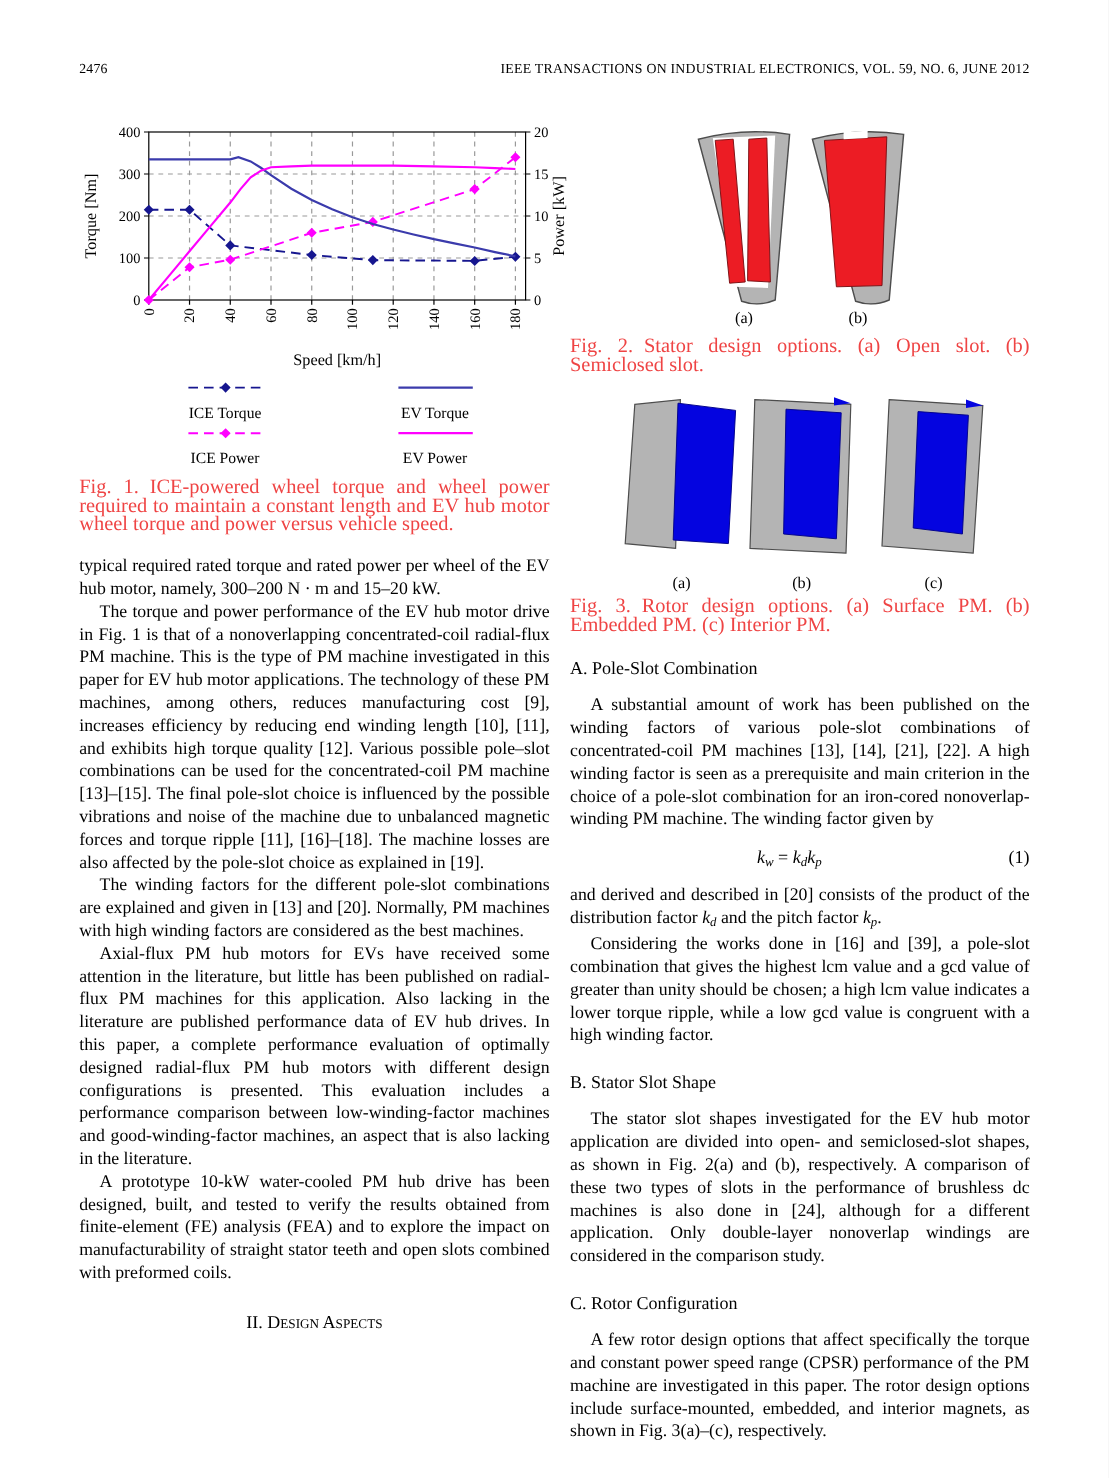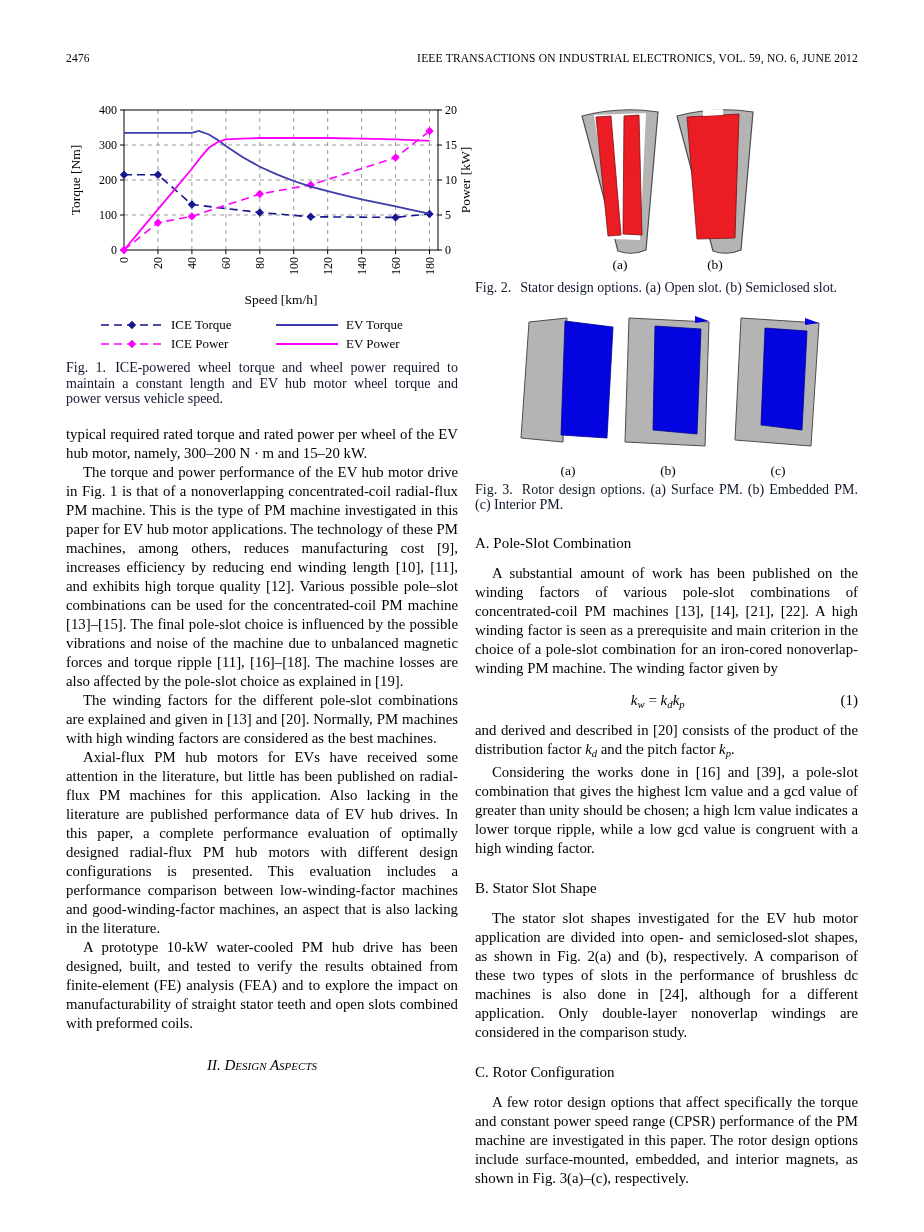--- a/index.html
+++ b/index.html
@@ -5,33 +5,33 @@
   html,body{margin:0;padding:0;background:#e8e8e8;}
   .page{position:relative;width:924px;height:1232px;background:#ffffff;margin:0 auto;overflow:hidden;
         font-family:"Liberation Serif",serif;color:#000;}
   .header{position:absolute;top:52px;left:66px;width:792px;display:flex;justify-content:space-between;
           font-size:11.5px;letter-spacing:.2px;}
   .col-left{position:absolute;left:66px;top:96px;width:392px;}
   .col-right{position:absolute;left:475px;top:96px;width:383px;}
   .body-para{margin:0;font-size:14.8px;line-height:19px;text-align:justify;}
   .body-para.indent{text-indent:17px;}
   .section-heading{margin:24px 0 14px 0;font-size:15px;font-weight:normal;text-align:center;
-                   font-variant:small-caps;font-style:italic;}
+                   font-variant:small-caps;}
   .subsection-heading{margin:22px 0 12px 0;font-size:15px;font-weight:normal;}
   .equation{display:flex;align-items:center;margin:14px 0 12px 0;font-size:15px;}
   .eq-body{flex:1;text-align:center;}
   .eq-num{text-align:right;}
   .seg-var{font-style:italic;}
   .seg-varsub{font-style:italic;font-size:.72em;vertical-align:-0.25em;}
-  .caption{font-size:14px;line-height:15.5px;text-align:justify;color:#0f172a;}
+  .caption{font-size:17px;line-height:15.5px;text-align:justify;color:#ef4444;}
   .cap-label{padding-right:9px;}
   .fig1-wrap{margin:2px 0 18px 0;}
   .fig1-legend{display:grid;grid-template-rows:repeat(2,auto);grid-auto-flow:column;
                grid-template-columns:175px 175px;margin:4px 0 8px 34px;row-gap:3px;}
-  .legend-item{display:flex;align-items:center;gap:7px;font-size:13px;}
+  .legend-item{display:flex;align-items:center;gap:7px;font-size:13px;flex-direction:column;}
   .figpanel{position:relative;}
   .panel-label{position:absolute;font-size:13.5px;width:30px;text-align:center;}
   .fig2-wrap{margin-top:6px;}
   .fig2-wrap .panel-label{top:155px;}
   .fig3-wrap{margin-top:16px;}
   .fig3-wrap .panel-label{top:151px;}
   .fig-caption{margin-top:8px;}
   svg{display:block;}
 </style>
 </head>

